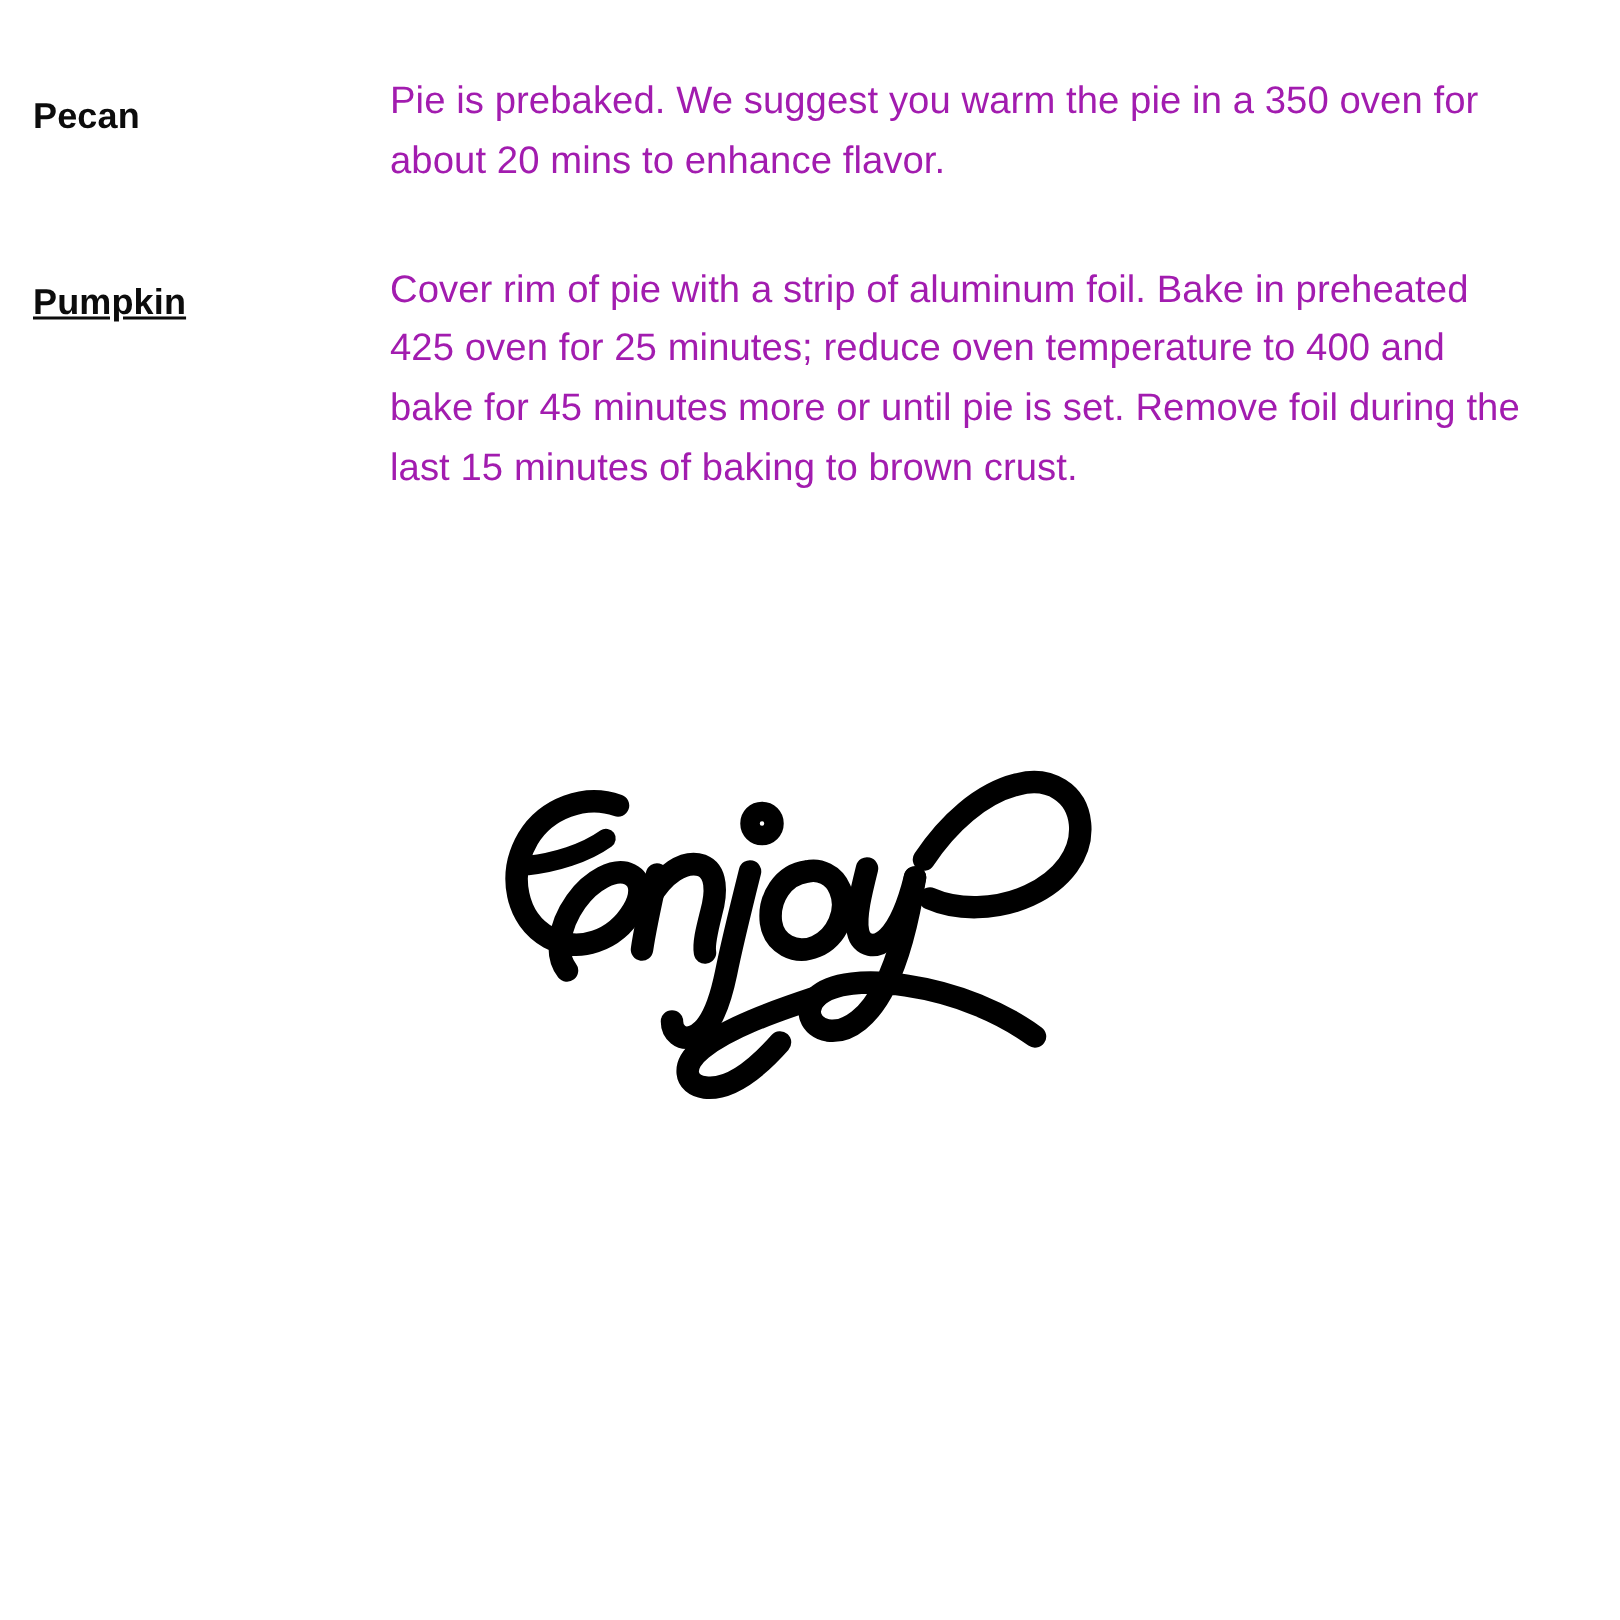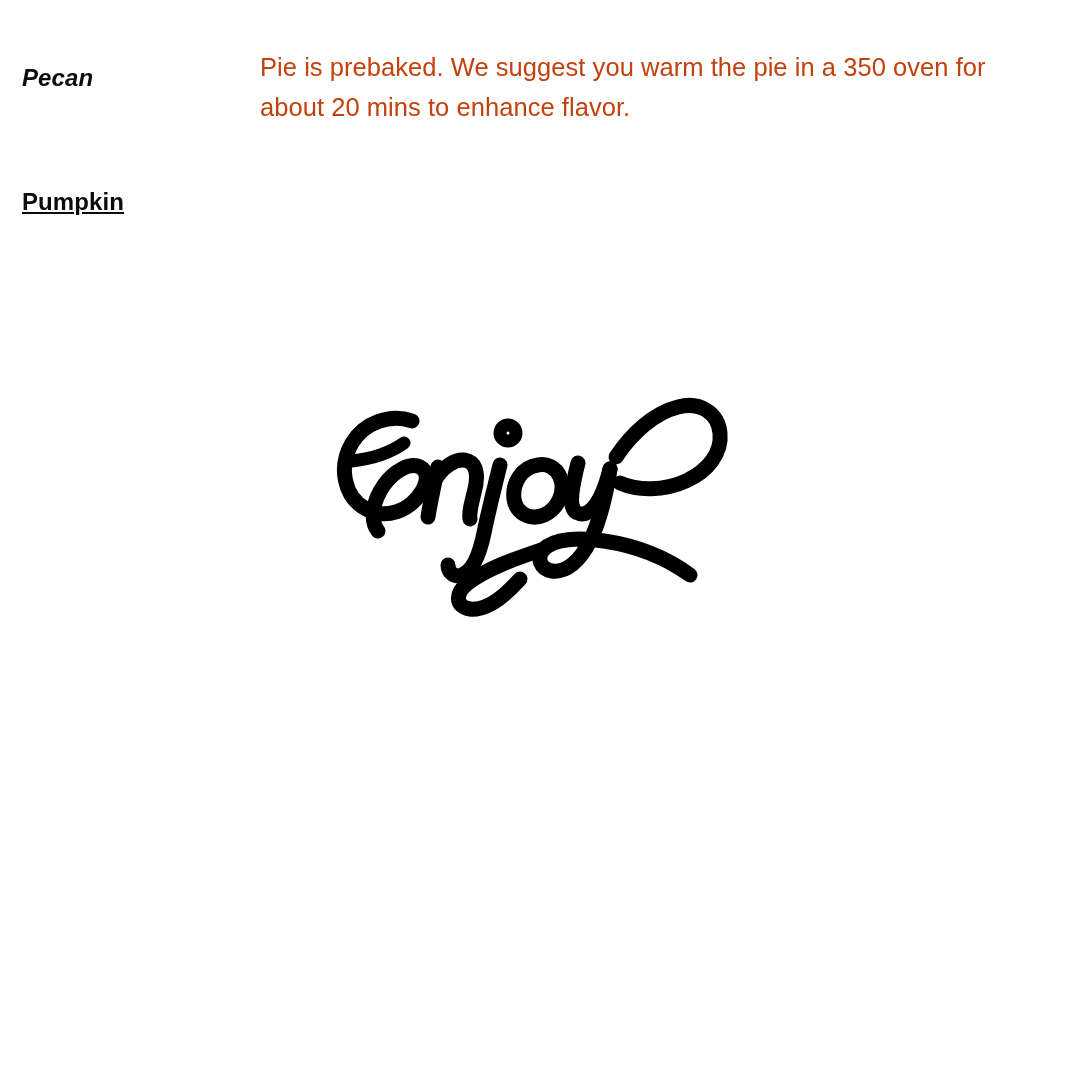--- a/index.html
+++ b/index.html
@@ -41,25 +41,25 @@
     line-height: 1.3;
     letter-spacing: 0.1px;
     padding-top: 11px;
     color: #0c0c0c;
   }
   .row-text {
     flex: 1 1 auto;
     font-size: 25.5px;
     font-weight: 400;
     line-height: 1.56;
-    color: #c2410c;
+    color: #a21caf;
     max-width: 760px;
     letter-spacing: 0.05px;
   }
-  .row-pecan .row-label { padding-top: 14px; font-style: italic; }
+  .row-pecan .row-label { padding-top: 14px; }
   .row-pumpkin .row-label { padding-top: 12px; text-decoration: underline; }
   .row-apple .row-label { padding-top: 12px; }
 
   .script-wrap {
     margin-top: 62px;
     width: 100%;
     display: flex;
     justify-content: center;
     align-items: flex-start;
   }
@@ -84,20 +84,21 @@
 
   <div class="instructions-list">
 
     <div class="instruction-row row-pecan">
       <div class="row-label">Pecan</div>
       <div class="row-text">Pie is prebaked. We suggest you warm the pie in a 350 oven for about 20 mins to enhance flavor.</div>
     </div>
 
     <div class="instruction-row row-pumpkin">
       <div class="row-label">Pumpkin</div>
+      <div class="row-text">Cover rim of pie with a strip of aluminum foil. Bake in preheated 425 oven for 25 minutes; reduce oven temperature to 400 and bake for 45 minutes more or until pie is set. Remove foil during the last 15 minutes of baking to brown crust.</div>
     </div>
 
     <div class="instruction-row row-apple">
     </div>
 
   </div>
 
   <div class="script-wrap">
     <svg class="script-svg" viewBox="0 0 470 300" aria-label="Enjoy">
 

